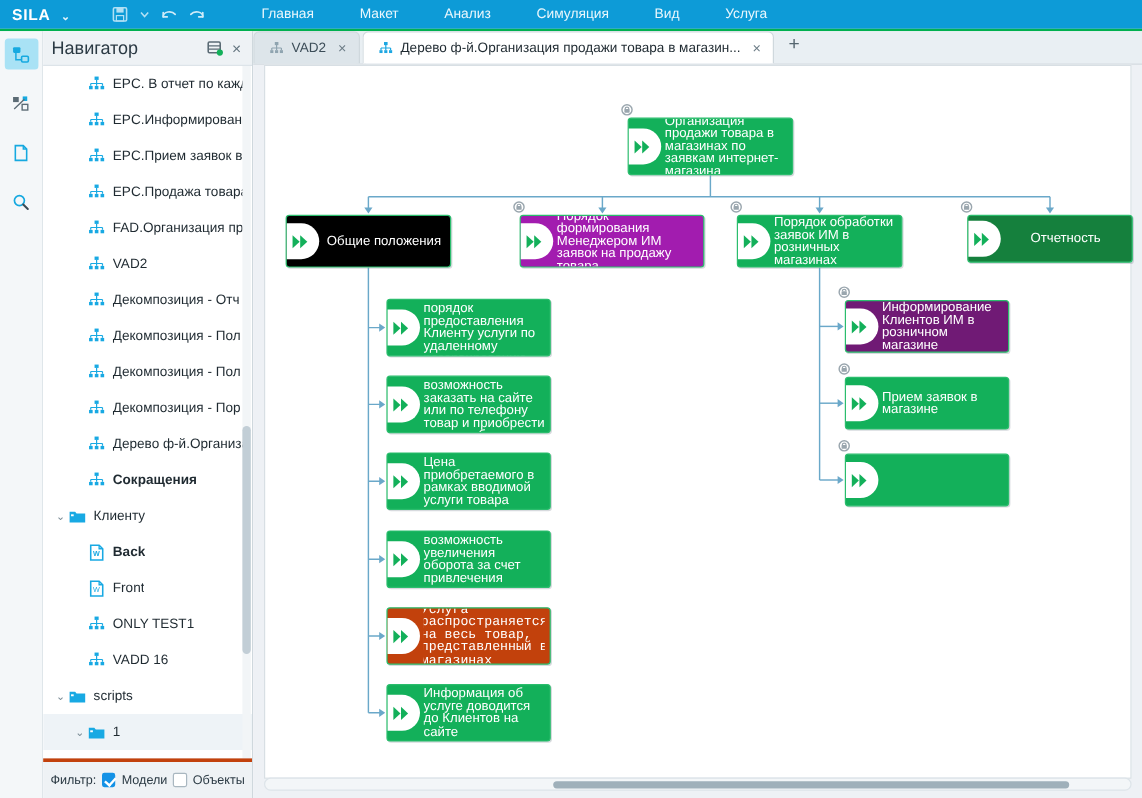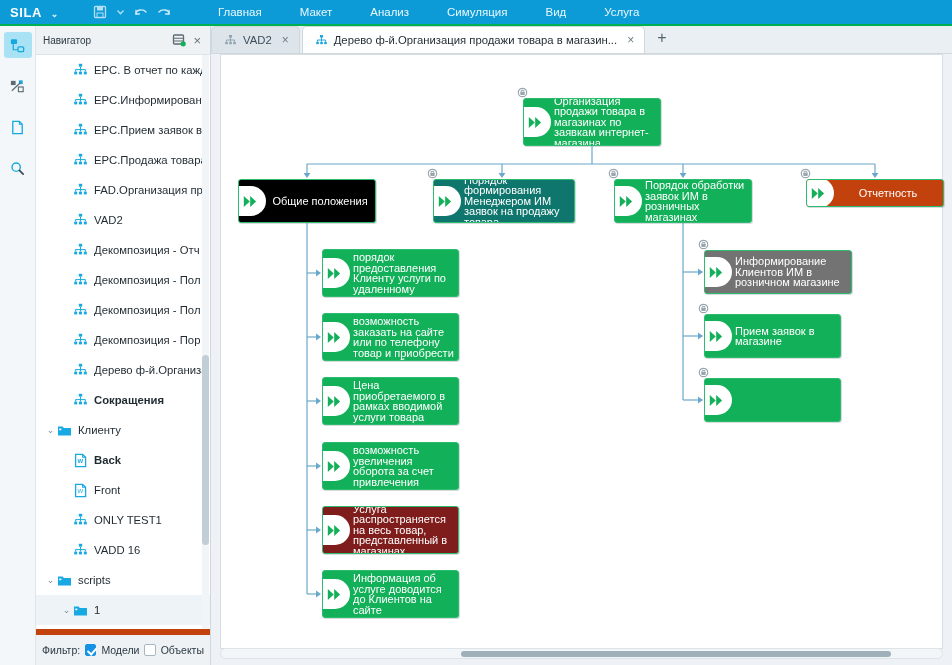--- a/index.html
+++ b/index.html
@@ -50,21 +50,21 @@
 
   
   .nav-panel {
     position: absolute; left: 36px; top: 26px; width: 175px; height: 639px;
     background: #ffffff; border-right: 1px solid #cfd8dd;
   }
   .nav-header {
     height: 29px; background: #eef2f5; border-bottom: 1px solid #dde4e9;
     display: flex; align-items: center; padding: 0 7px;
   }
-  .nav-title { font-size: 10px; color: #2b3a44; flex: 1; }
+  .nav-title { font-size: 15px; color: #2b3a44; flex: 1; }
   .nav-hdr-ic { width: 14px; height: 14px; margin-left: 4px; }
   .nav-close {
     font-size: 13px; color: #62737e; margin-left: 7px; margin-right: 2px;
     line-height: 1; cursor: default;
   }
 
   .tree {
     position: absolute; left: 0; top: 29px; width: 174px; height: 587px;
     overflow: hidden; background: #fff;
   }
@@ -86,21 +86,21 @@
     position: absolute; right: 1px; top: 29px; width: 7px; height: 587px;
     background: #f2f5f7;
   }
   .tree-thumb {
     position: absolute; left: 0; top: 300px; width: 7px; height: 190px;
     background: #c2ced6; border-radius: 4px;
   }
 
   .filterbar {
     position: absolute; left: 0; bottom: 0; width: 174px; height: 23px;
-    background: #eef2f5; border-top: 6px solid #c2410c;
+    background: #eef2f5; border-top: 3px solid #c2410c;
     display: flex; align-items: center; padding: 15px 6px; gap: 5px;
     font-size: 10.5px; color: #2b3a44;
   }
   .cb {
     width: 12px; height: 12px; border: 1px solid #a9b7c0; border-radius: 2px;
     background: #fff; display: inline-block; position: relative;
   }
   .cb.on { background: #1492e6; border-color: #1492e6; }
   .cb.on::after {
     content: ""; position: absolute; left: 3px; top: 1px;
@@ -578,21 +578,21 @@
             <path d="M9 2 L15.5 8 L9 14 Z" fill="#13b05a"></path>
           </svg>
         </div>
         <div class="node-text">Общие положения</div>
       </div>
       <div class="occ" style="left: 206px; top: 110px;"><svg viewBox="0 0 12 12" width="11" height="11">
           <circle cx="6" cy="6" r="4.6" fill="none" stroke="#9aa6ae" stroke-width="1.3"></circle>
           <path d="M4.3 5.2 a1.7 1.7 0 0 1 3.4 0" fill="none" stroke="#9aa6ae" stroke-width="1.1"></path>
           <rect x="3.6" y="5.2" width="4.8" height="3.4" rx="0.6" fill="#9aa6ae"></rect>
         </svg></div>
-      <div class="node" style="left: 212px; top: 124px; width: 142px; height: 44px; background: #0f766e; border-color: rgb(43, 189, 109);">
+      <div class="node" style="left: 212px; top: 124px; width: 154px; height: 44px; background: #a21caf; border-color: rgb(43, 189, 109);">
         <div class="node-badge">
           <svg viewBox="0 0 22 16" width="20" height="15">
             <path d="M2 2 L8.5 8 L2 14 Z" fill="#13b05a"></path>
             <path d="M9 2 L15.5 8 L9 14 Z" fill="#13b05a"></path>
           </svg>
         </div>
         <div class="node-text">Порядок формирования Менеджером ИМ заявок на продажу товара</div>
       </div>
       <div class="occ" style="left: 387px; top: 110px;"><svg viewBox="0 0 12 12" width="11" height="11">
           <circle cx="6" cy="6" r="4.6" fill="none" stroke="#9aa6ae" stroke-width="1.3"></circle>
@@ -606,21 +606,21 @@
             <path d="M9 2 L15.5 8 L9 14 Z" fill="#13b05a"></path>
           </svg>
         </div>
         <div class="node-text">Порядок обработки заявок ИМ в розничных магазинах</div>
       </div>
       <div class="occ" style="left: 579px; top: 110px;"><svg viewBox="0 0 12 12" width="11" height="11">
           <circle cx="6" cy="6" r="4.6" fill="none" stroke="#9aa6ae" stroke-width="1.3"></circle>
           <path d="M4.3 5.2 a1.7 1.7 0 0 1 3.4 0" fill="none" stroke="#9aa6ae" stroke-width="1.1"></path>
           <rect x="3.6" y="5.2" width="4.8" height="3.4" rx="0.6" fill="#9aa6ae"></rect>
         </svg></div>
-      <div class="node" style="left: 585px; top: 124px; width: 138px; height: 28px; background: #c2410c; border-color: rgb(43, 189, 109);">
+      <div class="node" style="left: 585px; top: 124px; width: 138px; height: 40px; background: #15803d; border-color: rgb(43, 189, 109);">
         <div class="node-badge">
           <svg viewBox="0 0 22 16" width="20" height="15">
             <path d="M2 2 L8.5 8 L2 14 Z" fill="#13b05a"></path>
             <path d="M9 2 L15.5 8 L9 14 Z" fill="#13b05a"></path>
           </svg>
         </div>
         <div class="node-text">Отчетность</div>
       </div>
       <div class="node" style="left: 101px; top: 194px; width: 137px; height: 48px; background: rgb(19, 176, 90); border-color: rgb(43, 189, 109);">
         <div class="node-badge">
@@ -651,21 +651,21 @@
       </div>
       <div class="node" style="left: 101px; top: 387px; width: 137px; height: 48px; background: rgb(19, 176, 90); border-color: rgb(43, 189, 109);">
         <div class="node-badge">
           <svg viewBox="0 0 22 16" width="20" height="15">
             <path d="M2 2 L8.5 8 L2 14 Z" fill="#13b05a"></path>
             <path d="M9 2 L15.5 8 L9 14 Z" fill="#13b05a"></path>
           </svg>
         </div>
         <div class="node-text clip">возможность увеличения оборота за счет привлечения настроенных на покупку</div>
       </div>
-      <div class="node" style="left: 101px; top: 451px; width: 137px; height: 48px; background: #7f1d1d; border-color: rgb(43, 189, 109);">
+      <div class="node" style="left: 101px; top: 451px; width: 137px; height: 48px; background: #c2410c; border-color: rgb(43, 189, 109); font-family: Liberation Mono, monospace;">
         <div class="node-badge">
           <svg viewBox="0 0 22 16" width="20" height="15">
             <path d="M2 2 L8.5 8 L2 14 Z" fill="#13b05a"></path>
             <path d="M9 2 L15.5 8 L9 14 Z" fill="#13b05a"></path>
           </svg>
         </div>
         <div class="node-text">Услуга распространяется на весь товар, представленный в магазинах</div>
       </div>
       <div class="node" style="left: 101px; top: 515px; width: 137px; height: 48px; background: rgb(19, 176, 90); border-color: rgb(43, 189, 109);">
         <div class="node-badge">
@@ -674,21 +674,21 @@
             <path d="M9 2 L15.5 8 L9 14 Z" fill="#13b05a"></path>
           </svg>
         </div>
         <div class="node-text">Информация об услуге доводится до Клиентов на сайте</div>
       </div>
       <div class="occ" style="left: 477px; top: 181px;"><svg viewBox="0 0 12 12" width="11" height="11">
           <circle cx="6" cy="6" r="4.6" fill="none" stroke="#9aa6ae" stroke-width="1.3"></circle>
           <path d="M4.3 5.2 a1.7 1.7 0 0 1 3.4 0" fill="none" stroke="#9aa6ae" stroke-width="1.1"></path>
           <rect x="3.6" y="5.2" width="4.8" height="3.4" rx="0.6" fill="#9aa6ae"></rect>
         </svg></div>
-      <div class="node" style="left: 483px; top: 195px; width: 148px; height: 44px; background: #737373; border-color: rgb(43, 189, 109);">
+      <div class="node" style="left: 483px; top: 195px; width: 137px; height: 44px; background: #701a75; border-color: rgb(43, 189, 109);">
         <div class="node-badge">
           <svg viewBox="0 0 22 16" width="20" height="15">
             <path d="M2 2 L8.5 8 L2 14 Z" fill="#13b05a"></path>
             <path d="M9 2 L15.5 8 L9 14 Z" fill="#13b05a"></path>
           </svg>
         </div>
         <div class="node-text">Информирование Клиентов ИМ в розничном магазине</div>
       </div>
       <div class="occ" style="left: 477px; top: 245px;"><svg viewBox="0 0 12 12" width="11" height="11">
           <circle cx="6" cy="6" r="4.6" fill="none" stroke="#9aa6ae" stroke-width="1.3"></circle>

